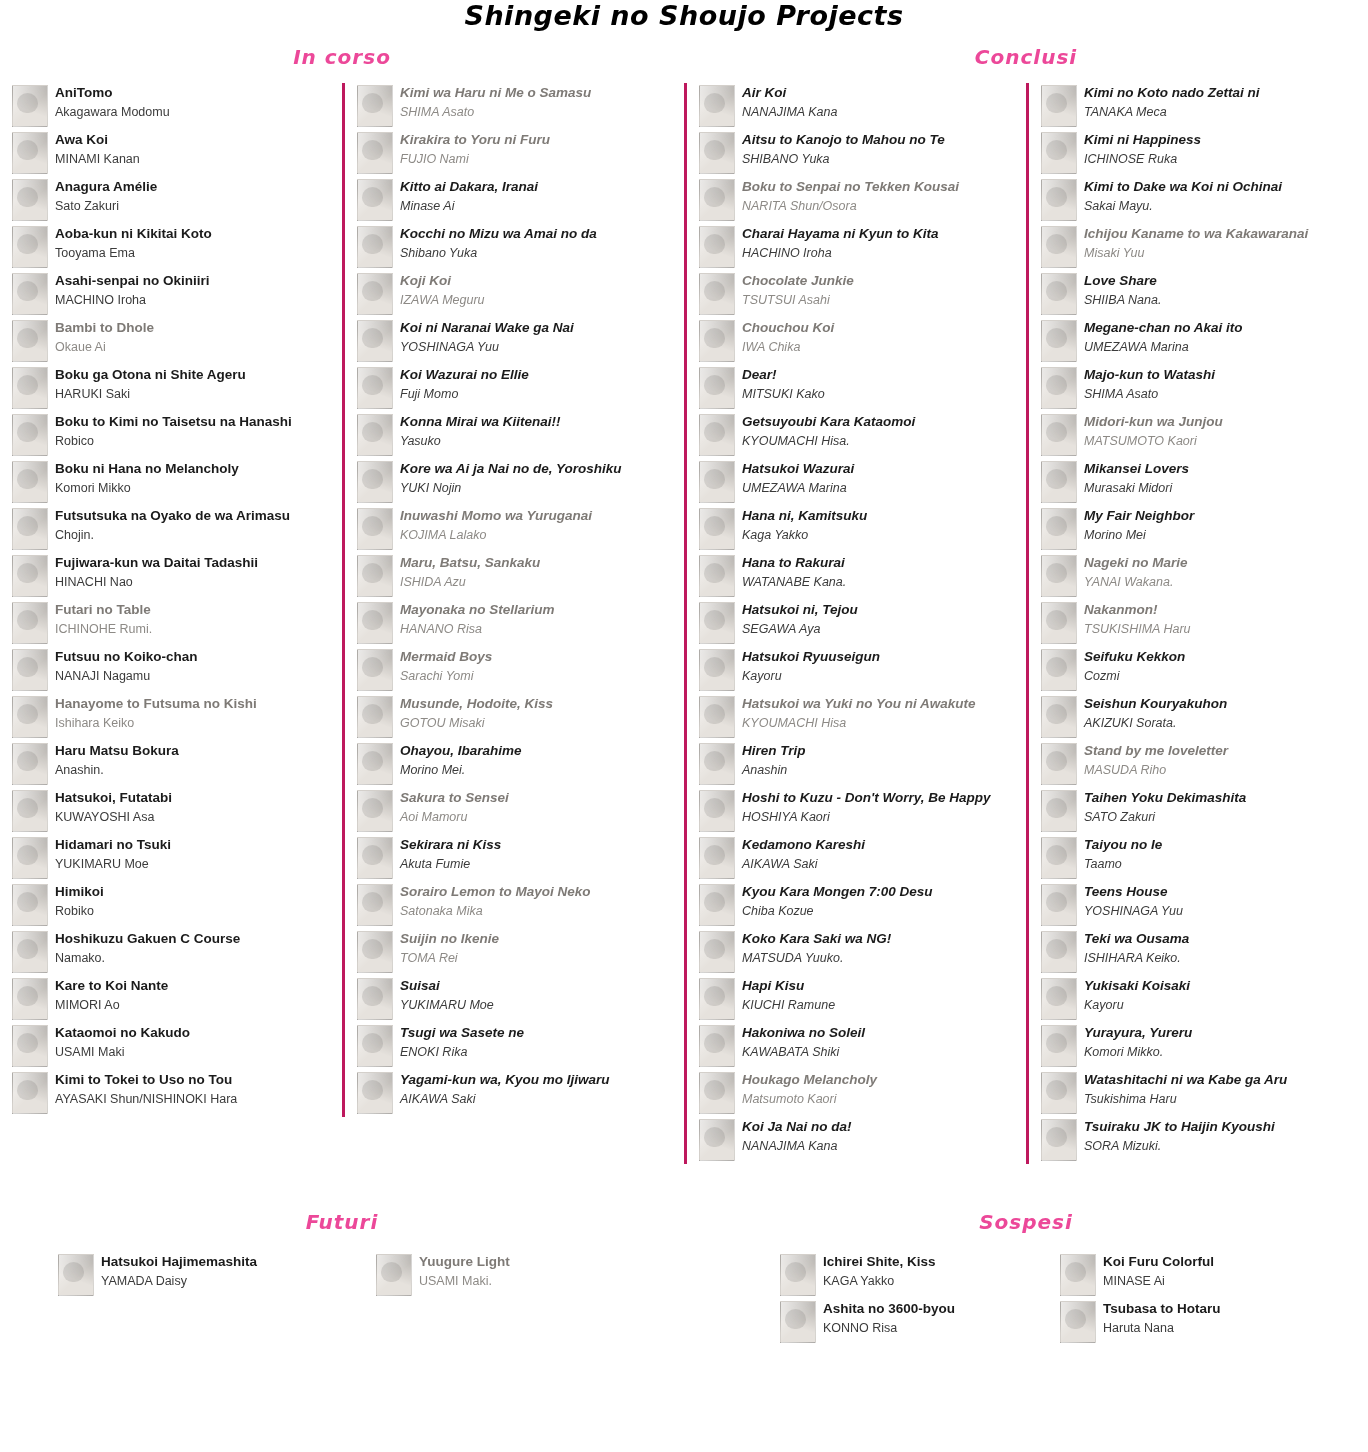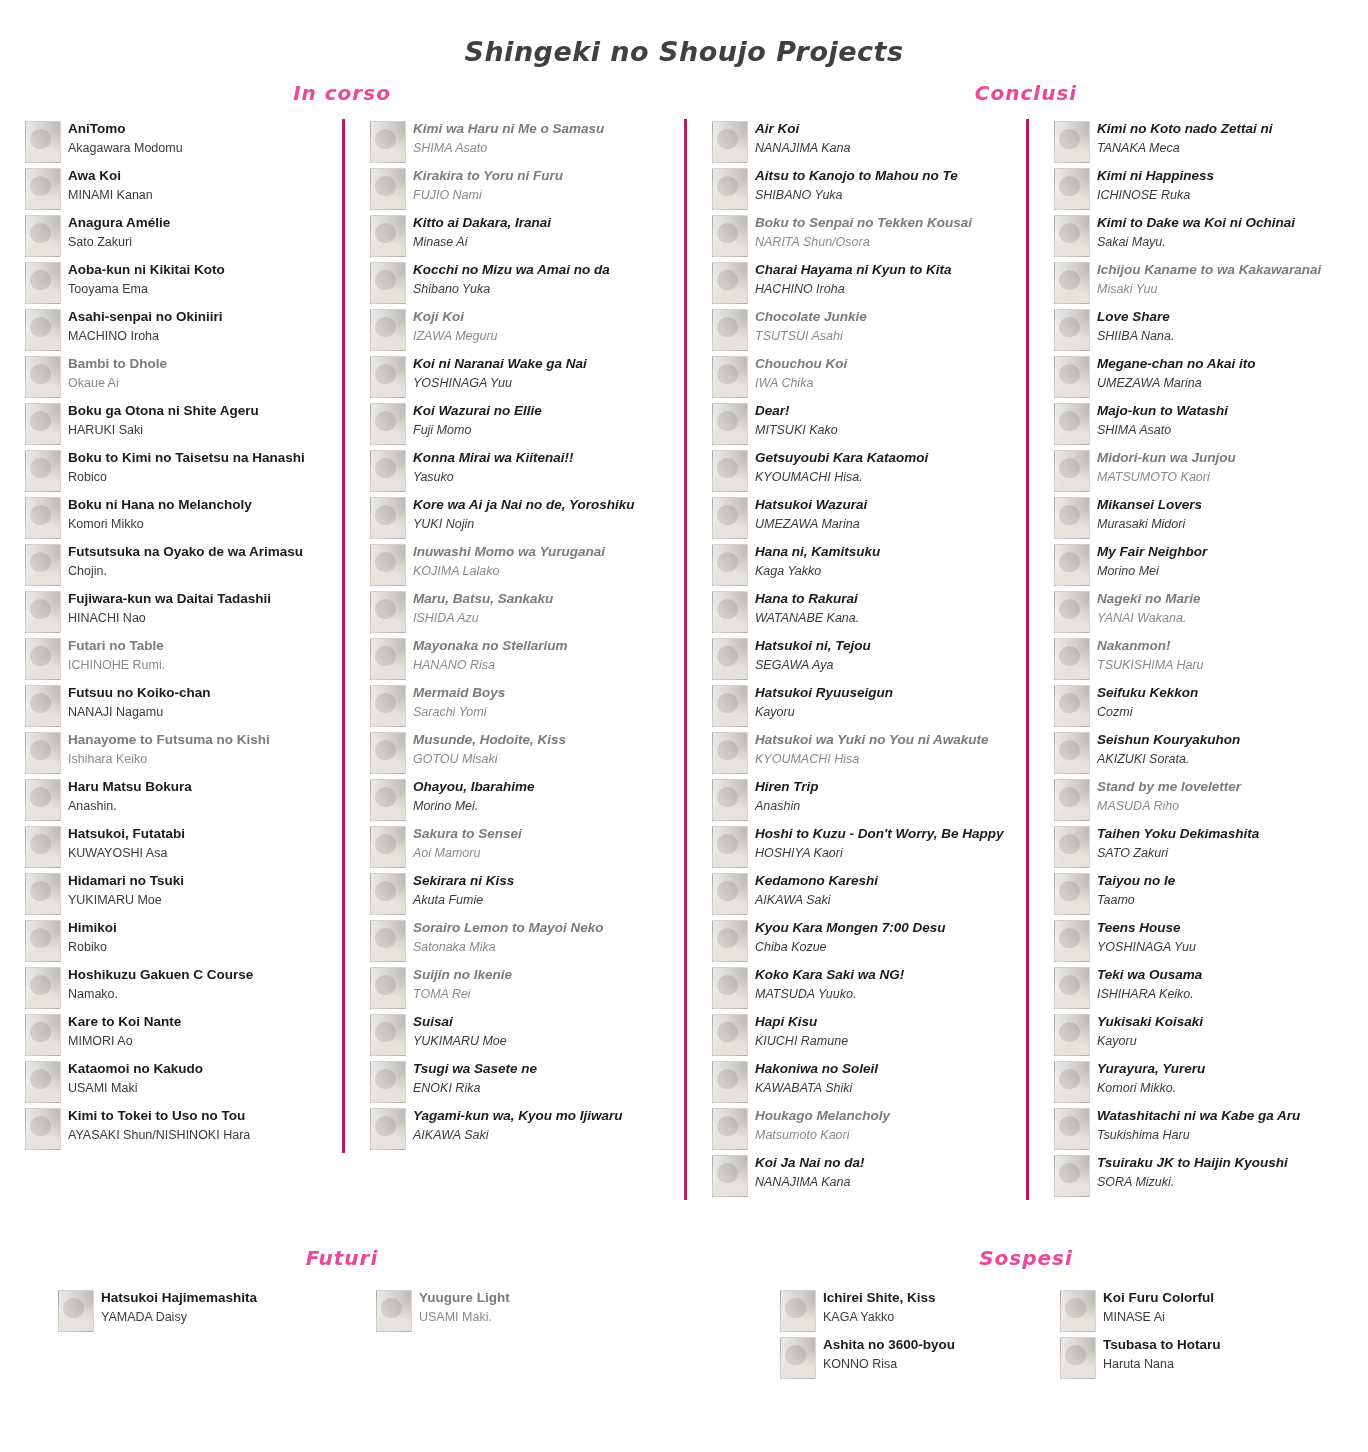--- a/index.html
+++ b/index.html
@@ -13,25 +13,24 @@
     font-family: "Liberation Sans", sans-serif;
     color: #1a1a1a;
     position: relative;
   }
   .page-title {
     text-align: center;
     font-family: "DejaVu Sans", sans-serif;
     font-size: 27px;
     font-weight: bold;
     letter-spacing: 0.5px;
-    color: #404040;
+    color: #000000;
     padding-top: 0;
     padding-bottom: 2px;
     font-style: italic;
-    margin-top: 36px;
   }
   .section-head {
     font-family: "DejaVu Sans", sans-serif;
     font-size: 20px;
     font-weight: bold;
     font-style: italic;
     color: #ec4899;
     letter-spacing: 1px;
   }
   .head-row {
@@ -44,21 +43,21 @@
 
   .columns {
     display: flex;
     width: 1368px;
     margin-top: 14px;
     align-items: flex-start;
   }
   .col {
     width: 342px;
     box-sizing: border-box;
-    padding-left: 25px;
+    padding-left: 12px;
     padding-right: 4px;
   }
   .col.divider {
     border-left: 3px solid #be185d;
     font-style: italic;
   }
   .entry {
     display: flex;
     align-items: flex-start;
     margin-bottom: 1px;

